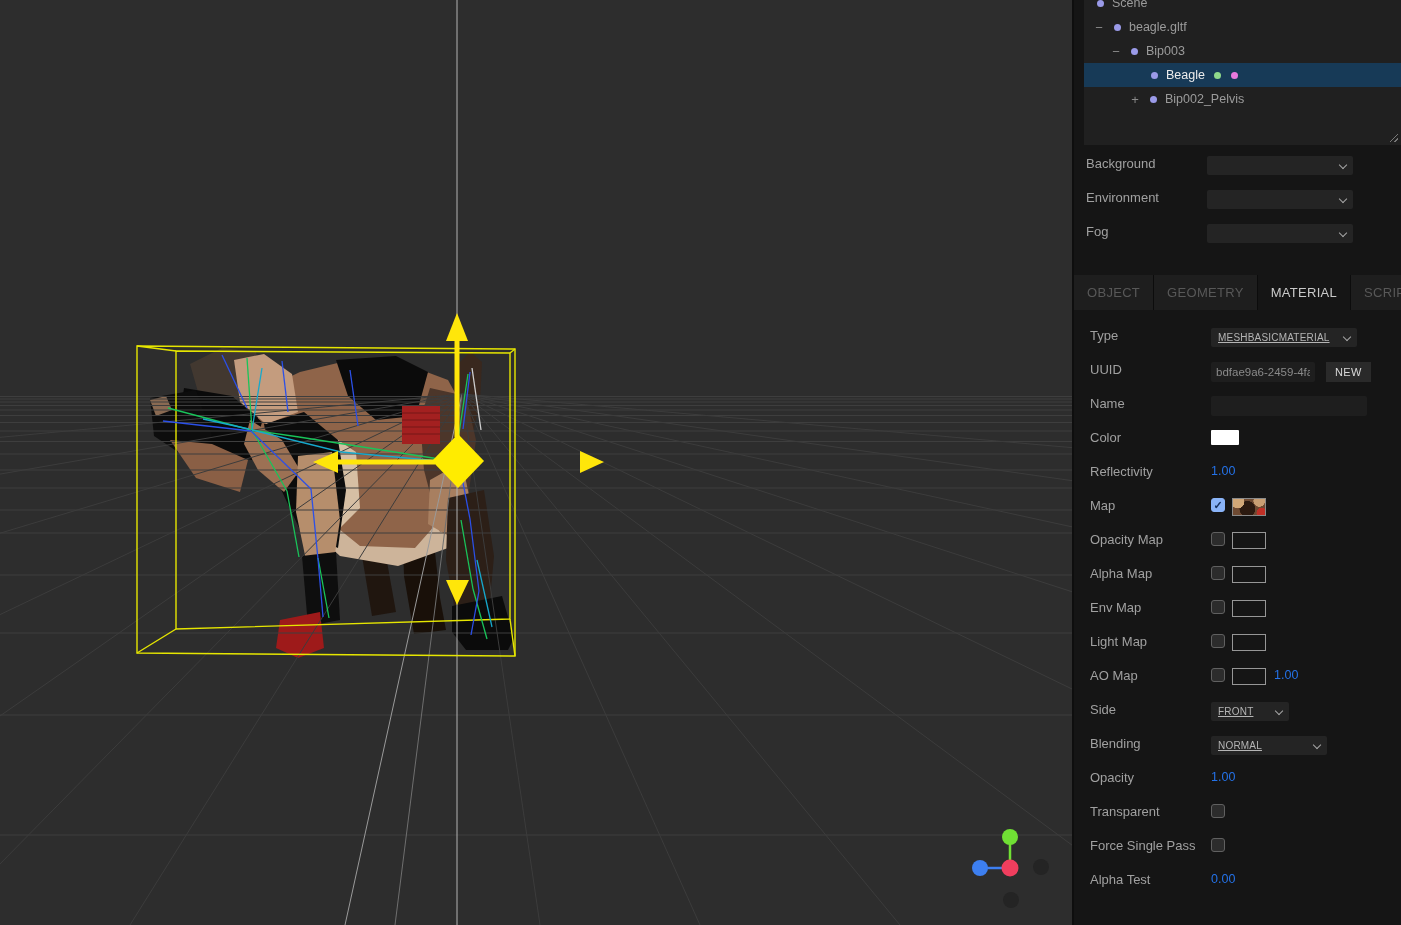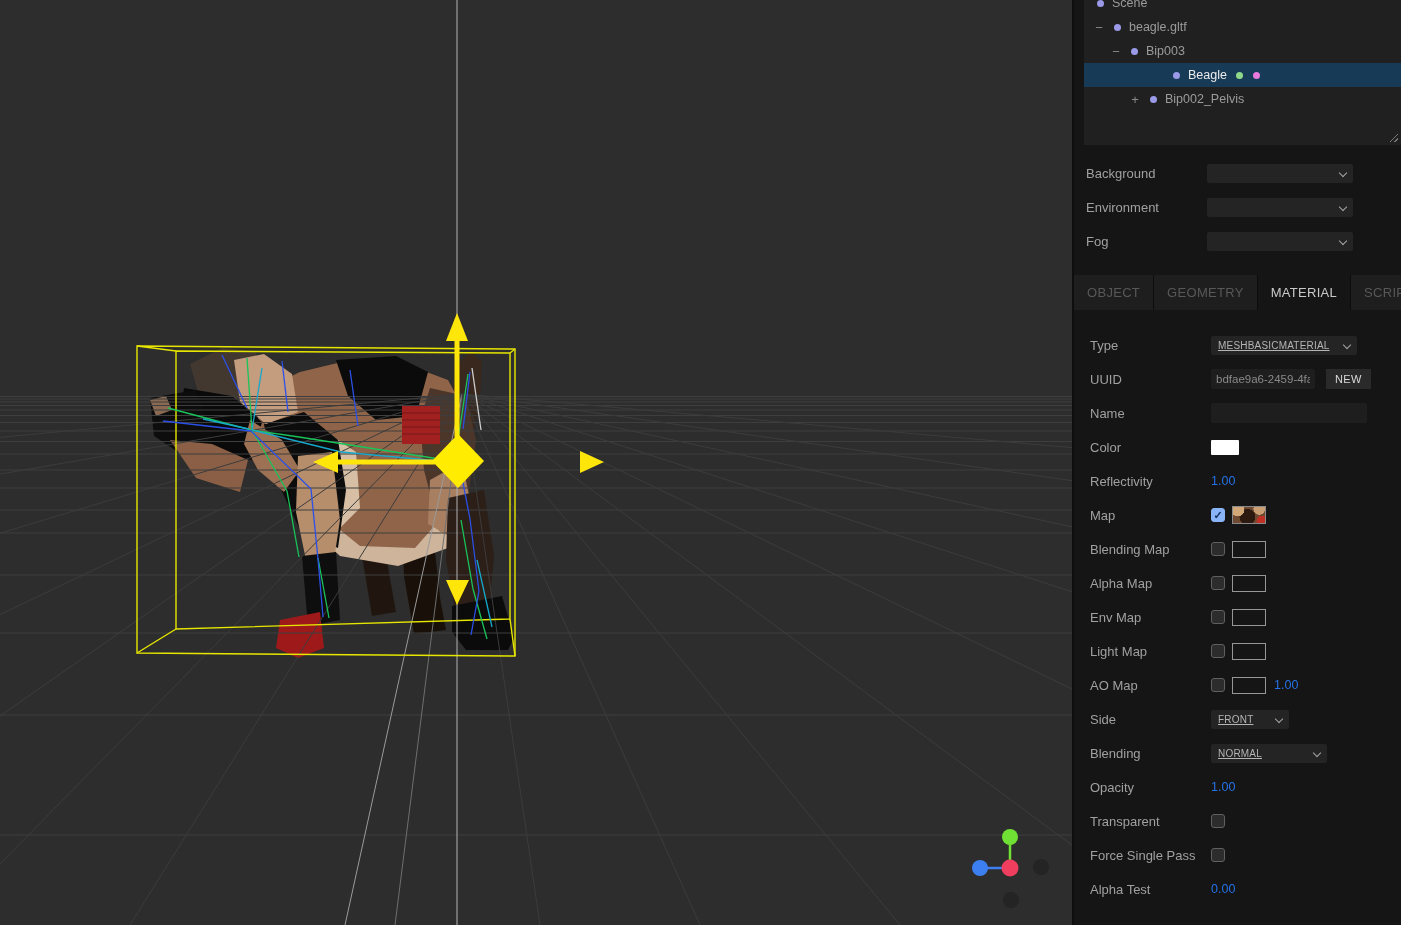--- a/index.html
+++ b/index.html
@@ -30,21 +30,21 @@
   .o-label { margin-left:8px; }
   .o-grip { position:absolute; right:3px; bottom:3px; width:10px; height:10px;
             background:repeating-linear-gradient(-45deg, transparent 0 2px, #777 2px 3px);
             -webkit-clip-path:polygon(100% 0,100% 100%,0 100%); clip-path:polygon(100% 0,100% 100%,0 100%);
             cursor:nwse-resize; }
 
   
   .settings { position:absolute; left:0; top:145px; width:327px; padding-top:11px; }
   .mat-body  { position:absolute; left:4px; top:310px; width:327px; height:615px; padding-top:18px;
                background:#151515; overflow:hidden; }
-  .prow { display:flex; align-items:center; height:34px; padding-left:12px; }
+  .prow { display:flex; align-items:flex-start; height:34px; padding-left:12px; }
   .plabel { width:121px; flex:0 0 aupx; flex:0 0 121px; color:#a0a0a0; font-size:13px; }
 
   .select-wrap { position:relative; height:19px; background:#242424; border-radius:2px;
                  display:inline-flex; align-items:center; padding:0 18px 0 7px; cursor:pointer;
                  overflow:hidden; }
   .select-text { font-size:10px; color:#b4b4b4; letter-spacing:.2px; white-space:nowrap;text-decoration:underline; }
   .chev { position:absolute; right:6px; top:6px; width:7px; height:7px; }
   .chev::before { content:""; position:absolute; left:0; top:0; width:5px; height:5px;
                   border-left:1.6px solid #a6a6a6; border-bottom:1.6px solid #a6a6a6;
                   transform:rotate(-45deg); }
@@ -249,21 +249,21 @@
         <div class="o-row" style="padding-left:8px">
           <span class="o-toggle">−</span>
           <span class="dot dot-obj" style="margin-left:8px"></span>
           <span class="o-label">beagle.gltf</span>
         </div>
         <div class="o-row" style="padding-left:25px">
           <span class="o-toggle">−</span>
           <span class="dot dot-obj" style="margin-left:8px"></span>
           <span class="o-label">Bip003</span>
         </div>
-        <div class="o-row selected" style="padding-left:89px">
+        <div class="o-row selected" style="padding-left:67px">
           <span class="dot dot-obj"></span>
           <span class="o-label">Beagle</span>
           <span class="dot dot-geo"></span>
           <span class="dot dot-mat"></span>
         </div>
         <div class="o-row" style="padding-left:44px">
           <span class="o-toggle">+</span>
           <span class="dot dot-obj" style="margin-left:8px"></span>
           <span class="o-label">Bip002_Pelvis</span>
         </div>
@@ -336,21 +336,21 @@
 
       <div class="prow">
         <span class="plabel">Map</span>
         <span class="cb checked">
           <span class="tick">✓</span>
         </span>
         <span class="thumb"></span>
       </div>
 
       <div class="prow">
-        <span class="plabel">Blending Map</span>
+        <span class="plabel">Opacity Map</span>
         <span class="cb"></span>
         <span class="slot"></span>
       </div>
 
       <div class="prow">
         <span class="plabel">Alpha Map</span>
         <span class="cb"></span>
         <span class="slot"></span>
       </div>
 

